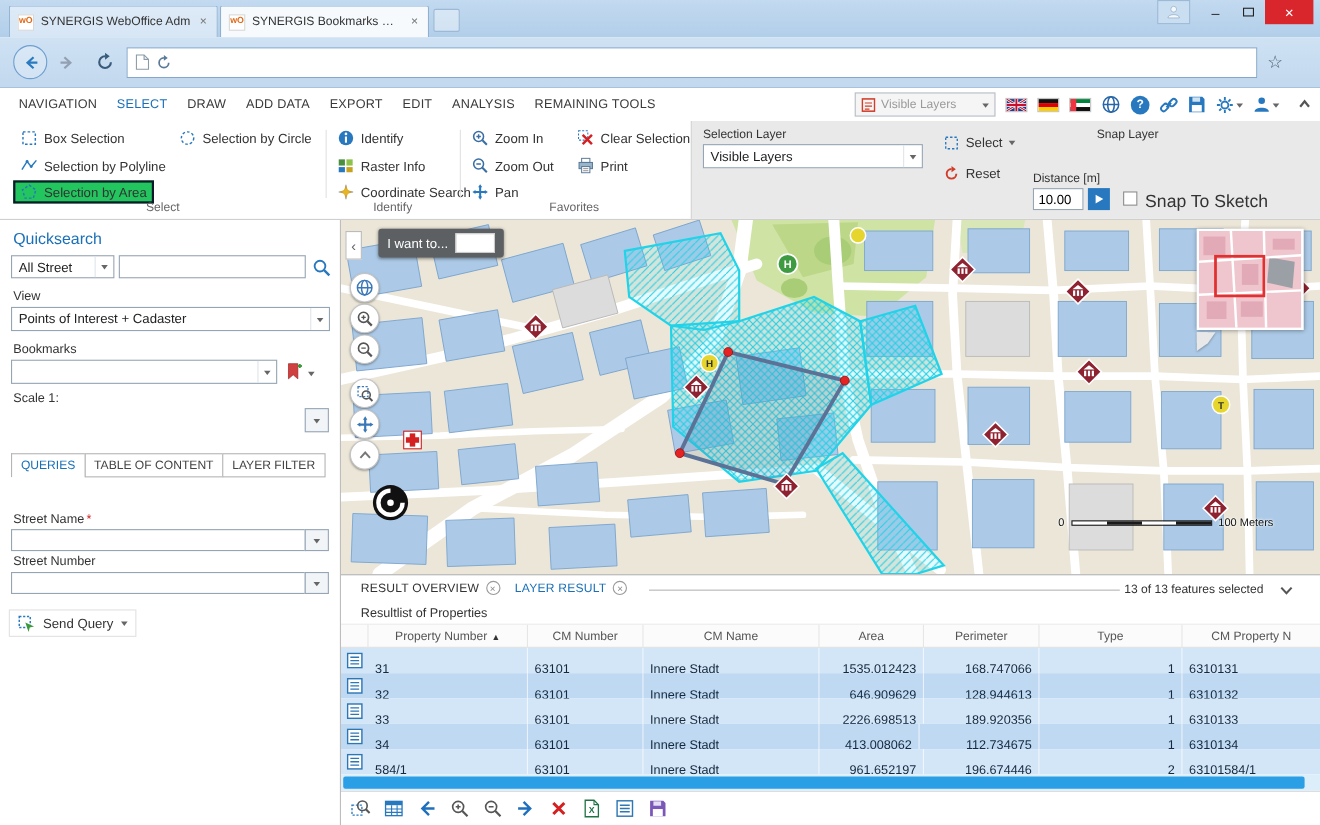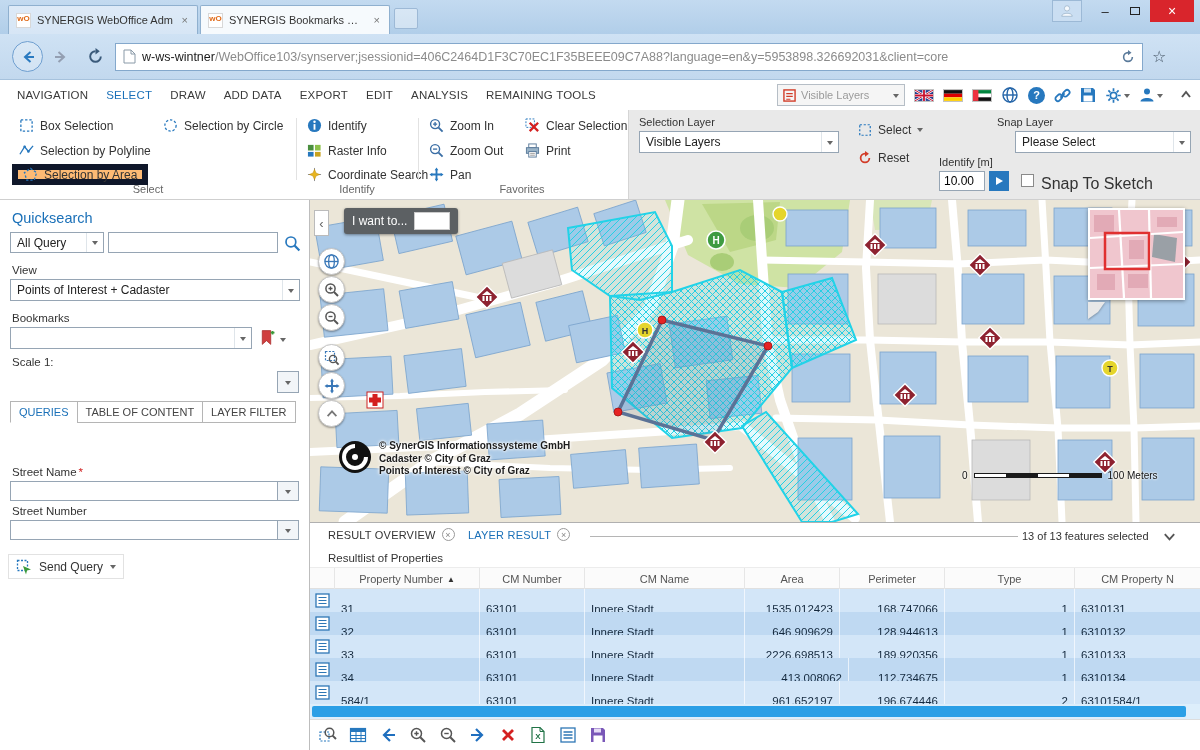--- a/index.html
+++ b/index.html
@@ -39,39 +39,39 @@
 .rtab{padding:0 9px;font-size:11.5px;color:#3a3a3a;letter-spacing:.2px;cursor:default}
 .rtab.active{color:#1a70b8}
 .rt-right{position:absolute;right:6px;top:0;height:30px;display:flex;align-items:center;gap:9px}
 .vl-dd{width:128px;height:22px;border:1px solid #b6bec6;background:#f5f5f5;display:flex;align-items:center;gap:5px;padding:0 5px;font-size:11px;color:#9a9a9a}
 .cssarrow{width:0;height:0;border:3.5px solid transparent;border-top:4.5px solid #666;margin-top:4px}
 .flag{width:20px;height:13px;border:1px solid #c2c2c2}
 .helpbtn{width:17px;height:17px;border-radius:50%;background:#2778be;color:#fff;font-size:11px;font-weight:bold;display:flex;align-items:center;justify-content:center}
 
 .ribbonbody{position:absolute;left:0;top:110px;width:1200px;height:90px;background:#fff;border-bottom:1px solid #cfcfcf}
 .ritem{position:absolute;display:flex;align-items:center;gap:6px;font-size:12px;color:#333;height:21px;padding:0 5px;white-space:nowrap}
-.ritem.hl{background:#fdba74;border:6px solid #0f172a}
+.ritem.hl{background:#22c55e;border:2px solid #0f172a}
 .glabel{position:absolute;top:73px;font-size:11px;color:#666;text-align:center}
 .vsep{position:absolute;top:8px;height:62px;width:1px;background:#e2e2e2}
 .graypanel{position:absolute;left:628px;top:0;width:572px;height:89px;background:#e9e9e9;border-left:1px solid #d5d5d5}
 .plabel{position:absolute;font-size:11px;color:#333;white-space:nowrap}
 .sel{position:absolute;height:22px;background:#fff;border:1px solid #96a5b4;display:flex;align-items:center;font-size:12px;color:#222}
 .sel .sel-text{flex:1;padding:0 6px;white-space:nowrap;overflow:hidden}
 .sel .sel-arrow{width:17px;height:100%;display:flex;align-items:center;justify-content:center;border-left:1px solid #dfe5ea}
 .tinput{position:absolute;height:20px;border:1px solid #96a5b4;background:#fff;font-size:12px;padding:0 4px;font-family:inherit}
 .gobtn{position:absolute;width:20px;height:20px;background:#2778be;display:flex;align-items:center;justify-content:center}
 .gotri{width:0;height:0;border:4px solid transparent;border-left:7px solid #fff;margin-left:4px}
 .cb{position:absolute;width:13px;height:13px;background:#fff;border:1px solid #8a8a8a}
 
 
 .sidebar{position:absolute;left:0;top:200px;width:310px;height:550px;background:#fff;border-right:1px solid #bdbdbd}
 .sb-title{position:absolute;left:12px;top:10px;font-size:14.5px;color:#1a70b8}
 .slabel{position:absolute;font-size:11.5px;color:#333}
 .req{color:#d02020;margin-left:2px}
-.stabs{position:absolute;left:10px;top:201px;display:flex}
+.stabs{position:absolute;left:10px;top:212px;display:flex}
 .stab{height:22px;padding:0 8px;font-size:11px;color:#444;border:1px solid #b5b5b5;display:flex;align-items:center;background:#fff;margin-left:-1px;white-space:nowrap}
 .stab.active{color:#1a70b8;border-bottom-color:#fff;margin-left:0}
 .combo-arrow{position:absolute;width:22px;height:21px;border:1px solid #96a5b4;background:#f2f5f8;display:flex;align-items:center;justify-content:center}
 .sendq{position:absolute;left:8px;top:354px;height:25px;display:flex;align-items:center;gap:7px;padding:0 7px;font-size:12px;color:#333;border:1px solid #e2e2e2;background:#fff}
 
 
 .maparea{position:absolute;left:310px;top:200px;width:890px;height:322px;overflow:hidden;background:#ebe6d8}
 .mapsvg{position:absolute;left:0;top:0}
 .collapsebtn{position:absolute;left:4px;top:10px;width:15px;height:26px;background:#fff;border:1px solid #bbb;display:flex;align-items:center;justify-content:center;color:#666;font-size:13px}
 .iwant{position:absolute;left:34px;top:8px;height:26px;background:#5c6063;border-radius:3px;display:flex;align-items:center;gap:7px;padding:0 8px;color:#fff;font-size:12px;box-shadow:0 1px 3px rgba(0,0,0,.4)}
@@ -164,21 +164,20 @@
       <svg width="17" height="17" viewBox="0 0 16 16">
           <path d="M13,8 A5,5 0 1 1 8,3" fill="none" stroke="#3a5a7a" stroke-width="1.8"></path>
           <polygon points="8,0 8,6 12,3" fill="#3a5a7a"></polygon>
         </svg>
     </div>
     <div class="urlbox">
       <svg width="13" height="15" viewBox="0 0 13 15">
           <path d="M1,1 H8 L12,5 V14 H1 Z" fill="#fff" stroke="#8a9aa8" stroke-width="1"></path>
           <path d="M8,1 V5 H12" fill="none" stroke="#8a9aa8"></path>
         </svg>
-      <span class="urltext"><span class="host">w-ws-wintner</span><span class="rest">/WebOffice103/synserver;jsessionid=406C2464D1F3C70EC1F35BEEE09C7A88?language=en&amp;y=5953898.326692031&amp;client=core</span></span>
       <svg width="14" height="14" viewBox="0 0 16 16">
           <path d="M13,8 A5,5 0 1 1 8,3" fill="none" stroke="#5a7a9a" stroke-width="1.8"></path>
           <polygon points="8,0 8,6 12,3" fill="#5a7a9a"></polygon>
         </svg>
     </div>
     <div class="starbtn"><span>☆</span></div>
   </div>
 
   <div class="ribbontabs">
     <span class="rtab">NAVIGATION</span>
@@ -375,40 +374,34 @@
         <span class="cssarrow"></span>
       </div>
       <div class="ritem" style="left:224px;top:37px">
         <svg width="14" height="14" viewBox="0 0 16 16">
             <path d="M13,8 A5,5 0 1 1 8,3" fill="none" stroke="#d23c28" stroke-width="2"></path>
             <polygon points="8,0 8,6.5 12.5,3.2" fill="#d23c28"></polygon>
           </svg>
         <span>Reset</span>
       </div>
       <div class="plabel" style="left:368px;top:6px">Snap Layer</div>
-      <div class="sel" style="left:386px;top:21px;width:176px">
-        <span class="sel-text">Please Select</span>
-        <span class="sel-arrow">
-            <span class="cssarrow"></span>
-          </span>
-      </div>
-      <div class="plabel" style="left:310px;top:46px">Identify [m]</div>
+      <div class="plabel" style="left:310px;top:46px">Distance [m]</div>
       <input class="tinput" style="left: 310px; top: 61px; width: 46px;" value="10.00">
       <div class="gobtn" style="left:360px;top:61px">
           <span class="gotri"></span>
         </div>
       <div class="cb" style="left:392px;top:64px"></div>
       <div class="plabel" style="left:412px;top:65px;font-size:16px">Snap To Sketch</div>
     </div>
   </div>
 
   <div class="sidebar">
     <div class="sb-title">Quicksearch</div>
     <div class="sel" style="left:10px;top:32px;width:94px;height:21px">
-      <span class="sel-text">All Query</span>
+      <span class="sel-text">All Street</span>
       <span class="sel-arrow">
           <span class="cssarrow"></span>
         </span>
     </div>
     <input class="tinput" style="left: 108px; top: 32px; width: 170px; height: 21px;">
     <svg class="abs" style="left:284px;top:35px" width="17" height="17" viewBox="0 0 16 16">
         <circle cx="6.5" cy="6.5" r="4.6" fill="none" stroke="#2778be" stroke-width="1.6"></circle>
         <path d="M10,10 L14.5,14.5" stroke="#2778be" stroke-width="2"></path>
       </svg>
 
@@ -731,25 +724,20 @@
       </svg>
     </div>
     <div class="ovhandle"></div>
 
     <div class="attrib">
       <svg class="logo" viewBox="0 0 34 34">
         <circle cx="17" cy="17" r="16" fill="#111"></circle>
         <path d="M17,6 A11,11 0 1 0 28,17" fill="none" stroke="#fff" stroke-width="4"></path>
         <circle cx="17" cy="17" r="3" fill="#fff"></circle>
       </svg>
-      <div class="lines">
-        <div>© SynerGIS Informationssysteme GmbH</div>
-        <div>Cadaster © City of Graz</div>
-        <div>Points of Interest © City of Graz</div>
-      </div>
     </div>
 
     <div class="scalebar">
       <span>0</span>
       <span class="sbar"></span>
       <span>100 Meters</span>
     </div>
   </div>
 
   <div class="results">
@@ -847,21 +835,21 @@
     <div class="trow even" style="top:135px">
       <div class="iconcell">
           <svg width="15" height="15" viewBox="0 0 15 15">
             <rect x="1" y="1" width="13" height="13" fill="#fff" stroke="#2e77b5" stroke-width="1.3"></rect>
             <path d="M3.5,4.5 H11.5 M3.5,7.5 H11.5 M3.5,10.5 H11.5" stroke="#2e77b5" stroke-width="1.2"></path>
           </svg>
         </div>
       <div class="tcell" style="left:25px;width:145px">34</div>
       <div class="tcell" style="left:170px;width:105px">63101</div>
       <div class="tcell" style="left:275px;width:160px">Innere Stadt</div>
-      <div class="tcell num" style="left:444px;width:95px">413.008062</div>
+      <div class="tcell num" style="left:431px;width:95px">413.008062</div>
       <div class="tcell num" style="left:530px;width:105px">112.734675</div>
       <div class="tcell num" style="left:635px;width:130px">1</div>
       <div class="tcell" style="left:765px;width:125px;border-right:none">6310134</div>
     </div>
     <div class="trow odd" style="top:158px">
       <div class="iconcell">
           <svg width="15" height="15" viewBox="0 0 15 15">
             <rect x="1" y="1" width="13" height="13" fill="#fff" stroke="#2e77b5" stroke-width="1.3"></rect>
             <path d="M3.5,4.5 H11.5 M3.5,7.5 H11.5 M3.5,10.5 H11.5" stroke="#2e77b5" stroke-width="1.2"></path>
           </svg>

